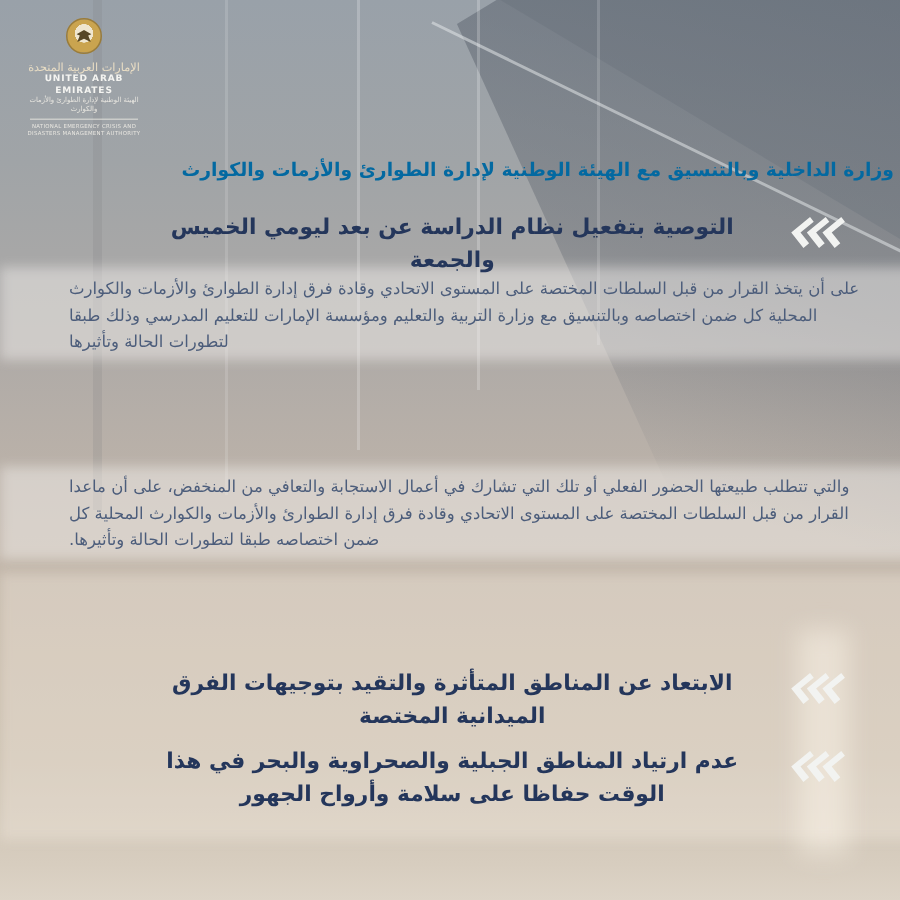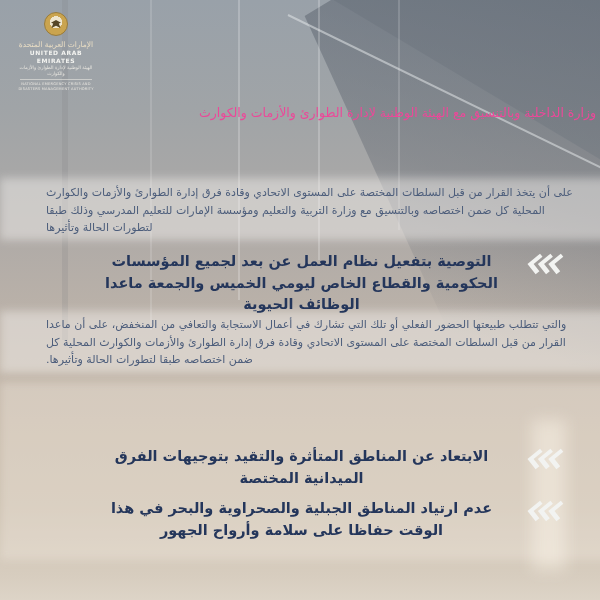--- a/index.html
+++ b/index.html
@@ -43,21 +43,21 @@
     transform:translate(-50%,-50%);background:#564727;
     clip-path:polygon(50% 0,100% 35%,78% 45%,95% 100%,50% 72%,5% 100%,22% 45%,0 35%);}
   .logo-ar{color:#e9ddc4;font-size:7.5px;line-height:9px;direction:rtl;}
   .logo-en{color:#f4f4f1;font-size:6px;font-weight:bold;letter-spacing:.6px;line-height:8px;}
   .logo-ar2{color:#e8e6e0;font-size:4.6px;line-height:6px;direction:rtl;}
   .logo-en2{color:#e8e6e0;font-size:3.6px;letter-spacing:.2px;line-height:5px;}
   .logo-rule{height:1px;background:rgba(240,238,232,.55);margin:2px 6px;}
 
   
   .header-line{position:absolute;top:104px;left:20px;right:32px;
-    direction:rtl;color:#ec4899;font-size:12.5px;line-height:18px;}
+    direction:rtl;color:#0369a1;font-size:12.5px;line-height:18px;font-weight:bold;}
 
   .bullet-row{position:absolute;right:64px;left:92px;display:flex;direction:rtl;
     align-items:flex-start;gap:13px;}
   .chevrons{flex:0 0 auto;margin-top:1px;}
   .bullet-heading{flex:1 1 auto;direction:rtl;text-align:center;
     color:#24365b;font-weight:bold;font-size:14.5px;line-height:21.5px;}
   .row-1{top:142px}.row-2{top:251px}.row-3{top:387px}.row-4{top:446px}.row-5{top:498px}
 
   .para{position:absolute;left:46px;right:46px;direction:rtl;text-align:left;
     color:#4c5d7b;font-size:11px;line-height:17.5px;}
@@ -92,34 +92,34 @@
     </div>
     <div class="logo-ar">الإمارات العربية المتحدة</div>
     <div class="logo-en">UNITED ARAB EMIRATES</div>
     <div class="logo-ar2">الهيئة الوطنية لإدارة الطوارئ والأزمات والكوارث</div>
     <div class="logo-rule"></div>
     <div class="logo-en2">NATIONAL EMERGENCY CRISIS AND DISASTERS MANAGEMENT AUTHORITY</div>
   </div>
 
   <div class="header-line">وزارة الداخلية وبالتنسيق مع الهيئة الوطنية لإدارة الطوارئ والأزمات والكوارث</div>
 
-  <div class="para para-1">على أن يتخذ القرار من قبل السلطات المختصة على المستوى الاتحادي وقادة فرق إدارة الطوارئ والأزمات والكوارث المحلية كل ضمن اختصاصه وبالتنسيق مع وزارة التربية والتعليم ومؤسسة الإمارات للتعليم المدرسي وذلك طبقا لتطورات الحالة وتأثيرها</div>
-
-  <div class="bullet-row row-2">
+  <div class="bullet-row row-1">
     <span class="chevrons">
       <svg width="40" height="24" viewBox="0 0 50 26">
         <g fill="none" stroke="#f2f3f1" stroke-width="5.5" transform="translate(3,0) skewX(-12)">
           <path d="M19 2 L8 13 L19 24"></path>
           <path d="M32 2 L21 13 L32 24"></path>
           <path d="M45 2 L34 13 L45 24"></path>
         </g>
       </svg>
     </span>
-    <div class="bullet-heading">التوصية بتفعيل نظام العمل عن بعد لجميع المؤسسات الحكومية والقطاع الخاص ليومي الخميس والجمعة ماعدا الوظائف الحيوية</div>
+    <div class="bullet-heading">التوصية بتفعيل نظام الدراسة عن بعد ليومي الخميس والجمعة</div>
   </div>
+  <div class="para para-1">على أن يتخذ القرار من قبل السلطات المختصة على المستوى الاتحادي وقادة فرق إدارة الطوارئ والأزمات والكوارث المحلية كل ضمن اختصاصه وبالتنسيق مع وزارة التربية والتعليم ومؤسسة الإمارات للتعليم المدرسي وذلك طبقا لتطورات الحالة وتأثيرها</div>
+
   <div class="para para-2">والتي تتطلب طبيعتها الحضور الفعلي أو تلك التي تشارك في أعمال الاستجابة والتعافي من المنخفض، على أن ماعدا القرار من قبل السلطات المختصة على المستوى الاتحادي وقادة فرق إدارة الطوارئ والأزمات والكوارث المحلية كل ضمن اختصاصه طبقا لتطورات الحالة وتأثيرها.</div>
 
 
   <div class="bullet-row row-5">
     <span class="chevrons">
       <svg width="40" height="24" viewBox="0 0 50 26">
         <g fill="none" stroke="#f2f3f1" stroke-width="5.5" transform="translate(3,0) skewX(-12)">
           <path d="M19 2 L8 13 L19 24"></path>
           <path d="M32 2 L21 13 L32 24"></path>
           <path d="M45 2 L34 13 L45 24"></path>

